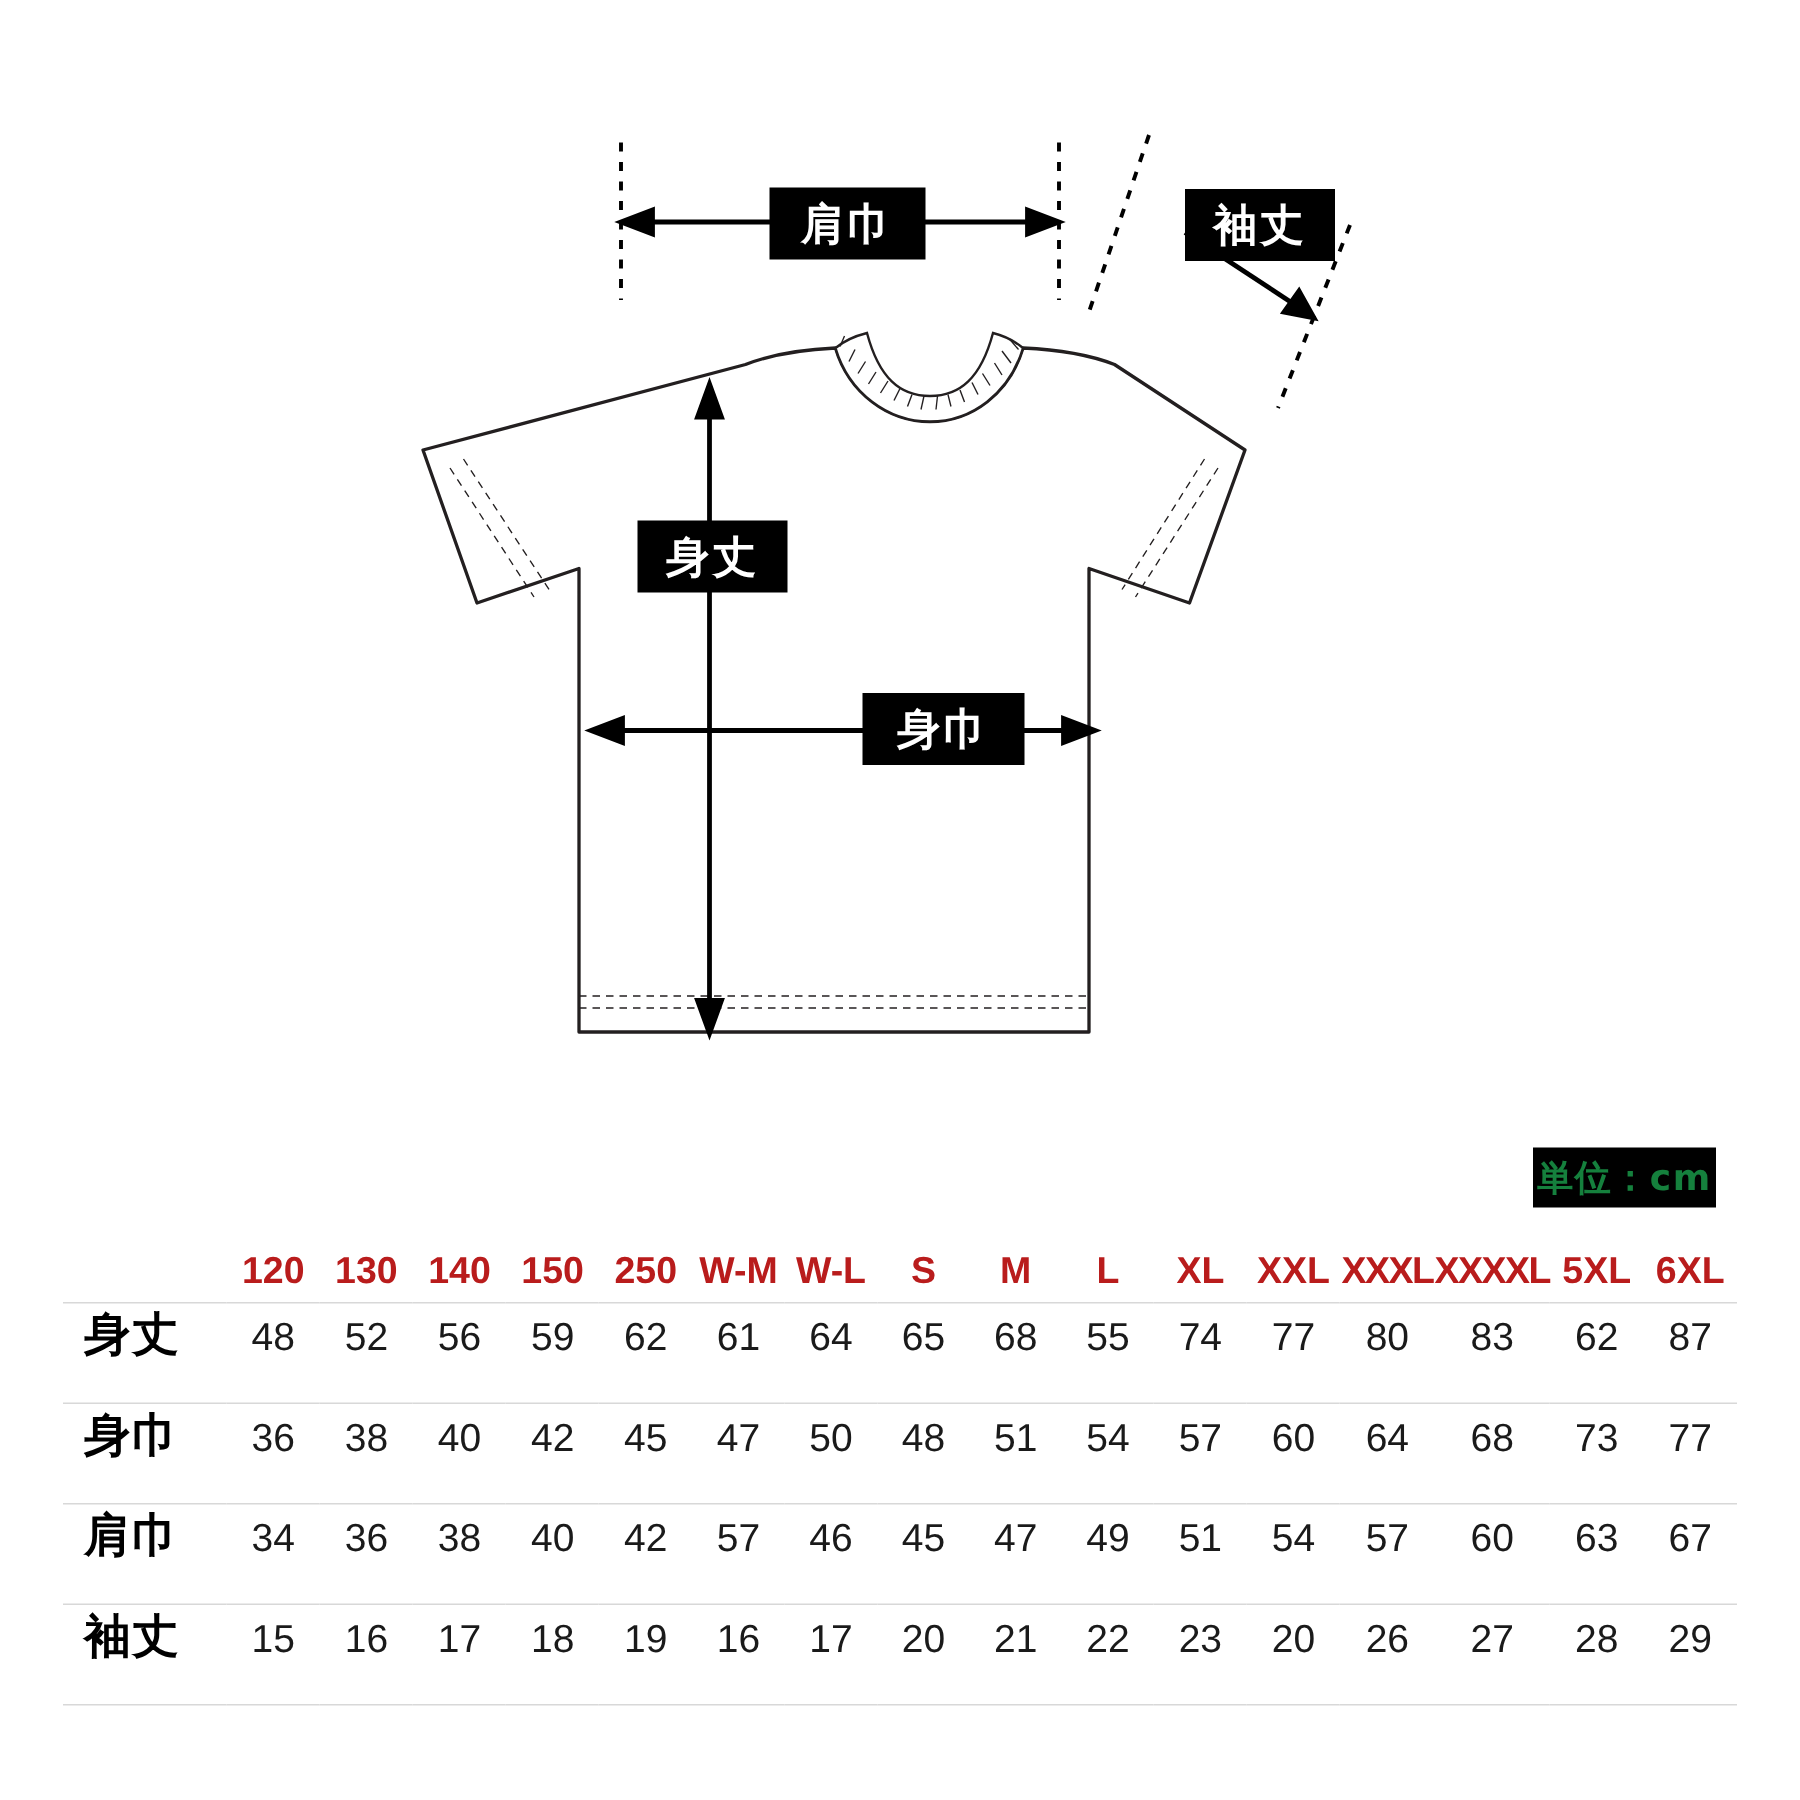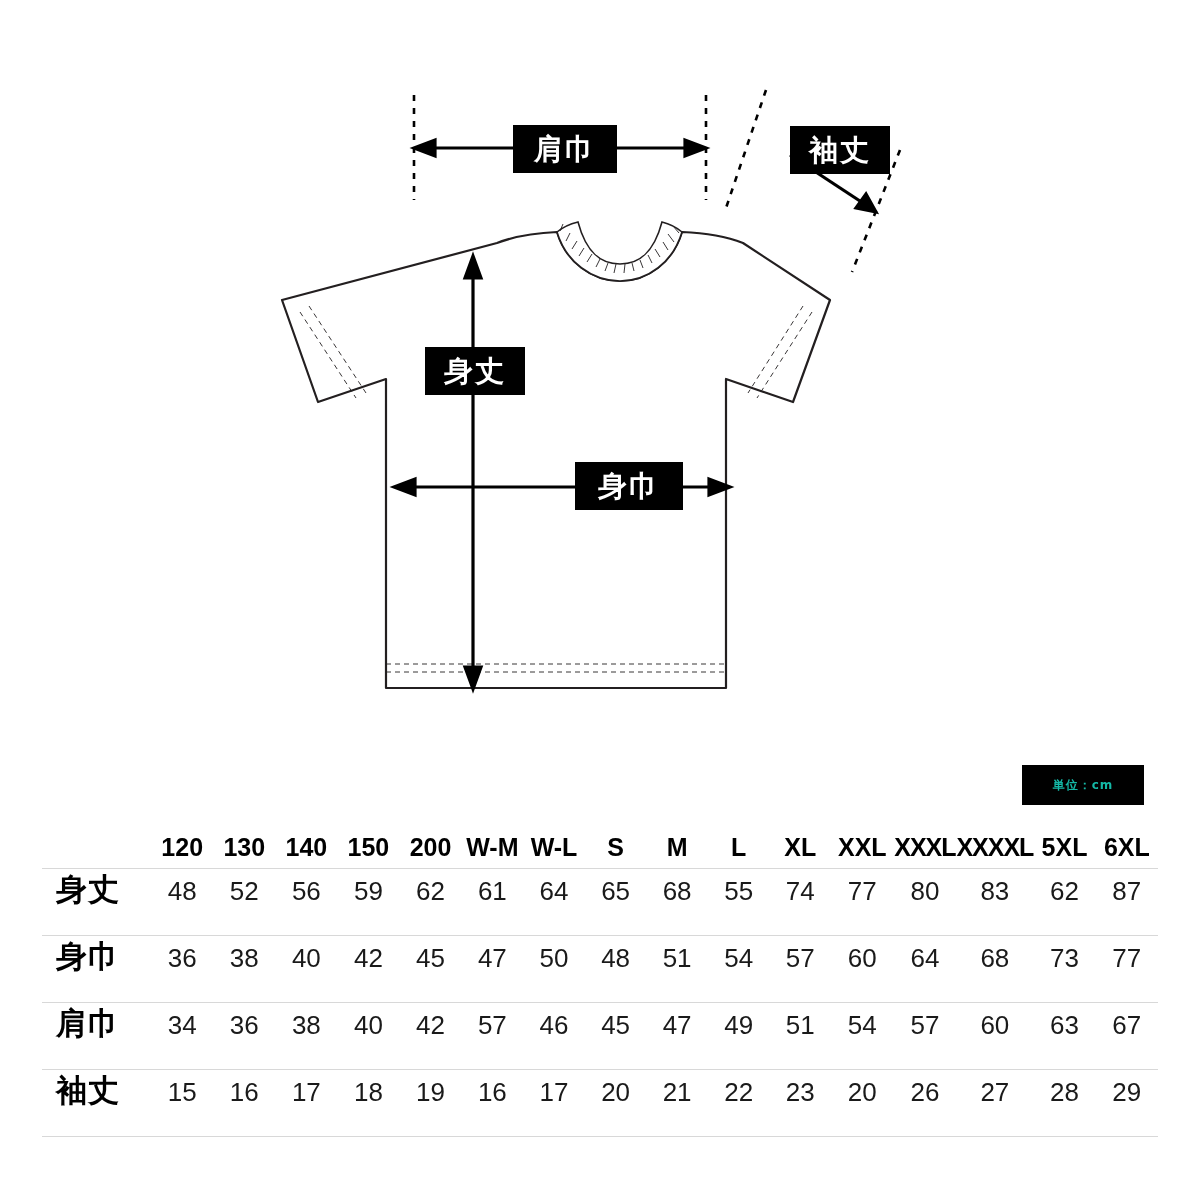--- a/index.html
+++ b/index.html
@@ -45,23 +45,23 @@
   .label-mitake        { left: 425px; top: 347px; width: 100px; height: 48px; font-size: 29px; }
   .label-mihaba        { left: 575px; top: 462px; width: 108px; height: 48px; font-size: 29px; }
 
   .unit-box {
     position: absolute;
     left: 1022px;
     top: 765px;
     width: 122px;
     height: 40px;
     background: #000000;
-    color: #14b8a6;
+    color: #15803d;
     font-family: "DejaVu Sans", sans-serif;
-    font-size: 12px;
+    font-size: 24px;
     font-weight: 700;
     display: flex;
     align-items: center;
     justify-content: center;
     letter-spacing: 1px;
   }
 
   
   #size-table {
     position: absolute;
@@ -74,21 +74,21 @@
     padding: 0;
     text-align: center;
     vertical-align: baseline;
     font-family: "Liberation Sans", sans-serif;
   }
   #size-table thead th {
     font-size: 25px;
     font-weight: 700;
     height: 42px;
     vertical-align: middle;
-    color: #000000;
+    color: #b91c1c;
   }
   #size-table thead th.row-head { text-align: left; }
   #size-table thead th.narrow { font-size: 25px; letter-spacing: -1px; }
 
   #size-table tbody tr {
     border-top: 1px solid #d8d8d8;
   }
   #size-table tbody tr:last-child {
     border-bottom: 1px solid #d8d8d8;
   }
@@ -223,21 +223,21 @@
     <col class="c-num">
       <col class="c-num">
   </colgroup>
   <thead>
     <tr>
       <th class="row-head"></th>
       <th>120</th>
       <th>130</th>
       <th>140</th>
       <th>150</th>
-      <th>200</th>
+      <th>250</th>
       <th>W-M</th>
       <th>W-L</th>
       <th>S</th>
       <th>M</th>
       <th>L</th>
       <th>XL</th>
       <th>XXL</th>
       <th class="narrow">XXXL</th>
       <th class="narrow">XXXXL</th>
       <th>5XL</th>

